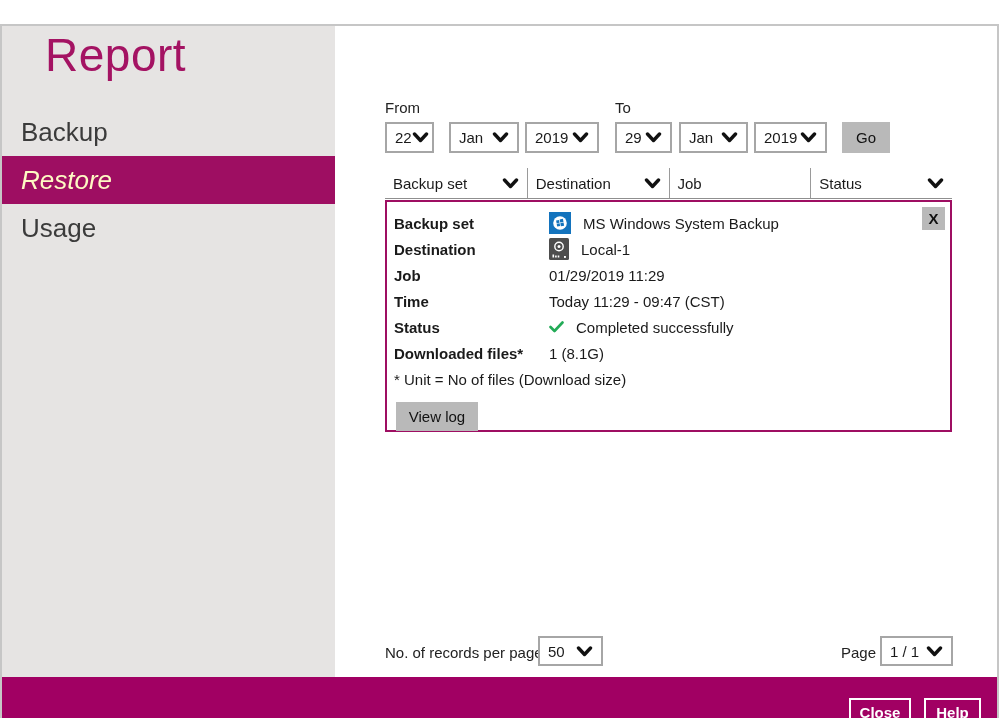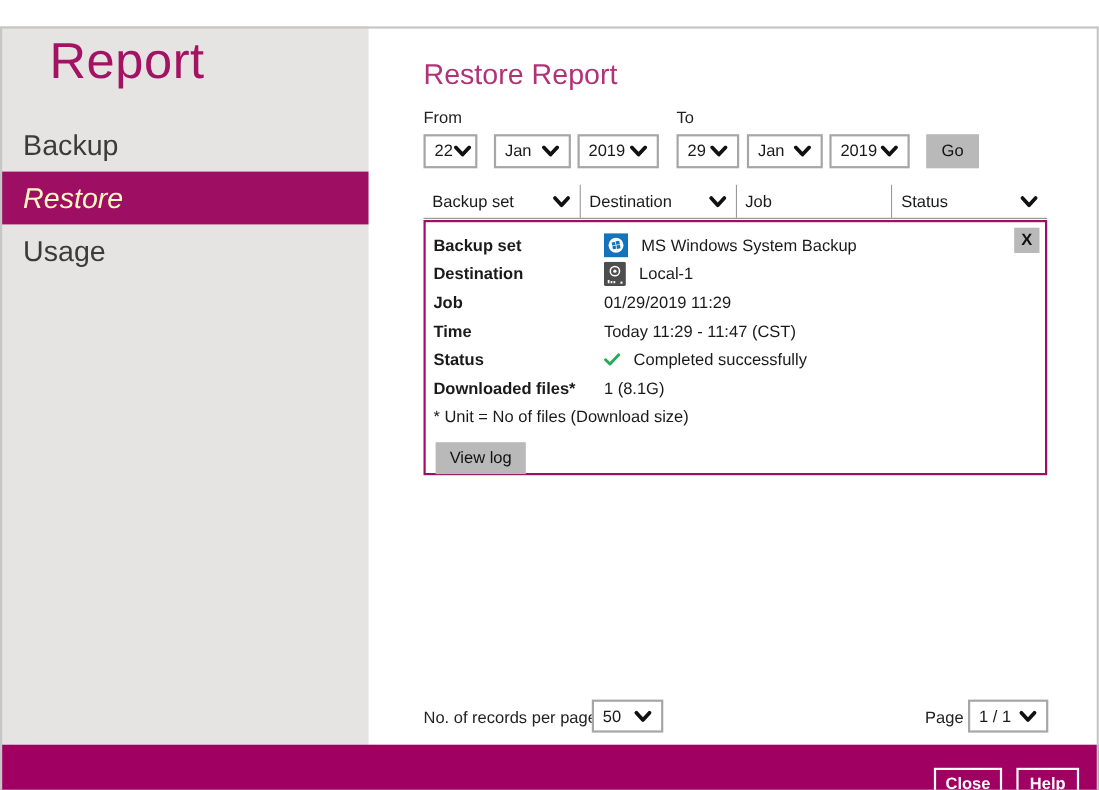--- a/index.html
+++ b/index.html
@@ -81,21 +81,20 @@
   <aside class="sidebar">
     <div class="sidebar-title">Report</div>
     <nav class="side-nav">
       <div class="side-item">Backup</div>
       <div class="side-item selected">Restore</div>
       <div class="side-item">Usage</div>
     </nav>
   </aside>
 
   <main class="main">
-    <h2 class="heading">Restore Report</h2>
 
     <div class="field-label lbl-from">From</div>
     <div class="field-label lbl-to">To</div>
 
     <div class="select sel-from-day">
       <span>22</span>
       <span class="chev">
           <svg width="17" height="11" viewBox="0 0 17 11">
             <path d="M2.5 2 L8.5 8.5 L14.5 2" fill="none" stroke="#111" stroke-width="3.4" stroke-linecap="round" stroke-linejoin="round"></path>
           </svg>
@@ -218,21 +217,21 @@
       <div class="prow">
         <span class="plabel">Job</span>
         <span class="pvalue">
             <span>01/29/2019 11:29</span>
           </span>
       </div>
 
       <div class="prow">
         <span class="plabel">Time</span>
         <span class="pvalue">
-            <span>Today 11:29 - 11:47 (CST)</span>
+            <span>Today 11:29 - 09:47 (CST)</span>
           </span>
       </div>
 
       <div class="prow">
         <span class="plabel">Status</span>
         <span class="pvalue">
           <span class="icon">
               <svg width="15" height="12" viewBox="0 0 15 12">
                 <path d="M1.5 6 L5.5 10 L13.5 1.5" fill="none" stroke="#23ab57" stroke-width="2.6" stroke-linecap="round" stroke-linejoin="round"></path>
               </svg>

